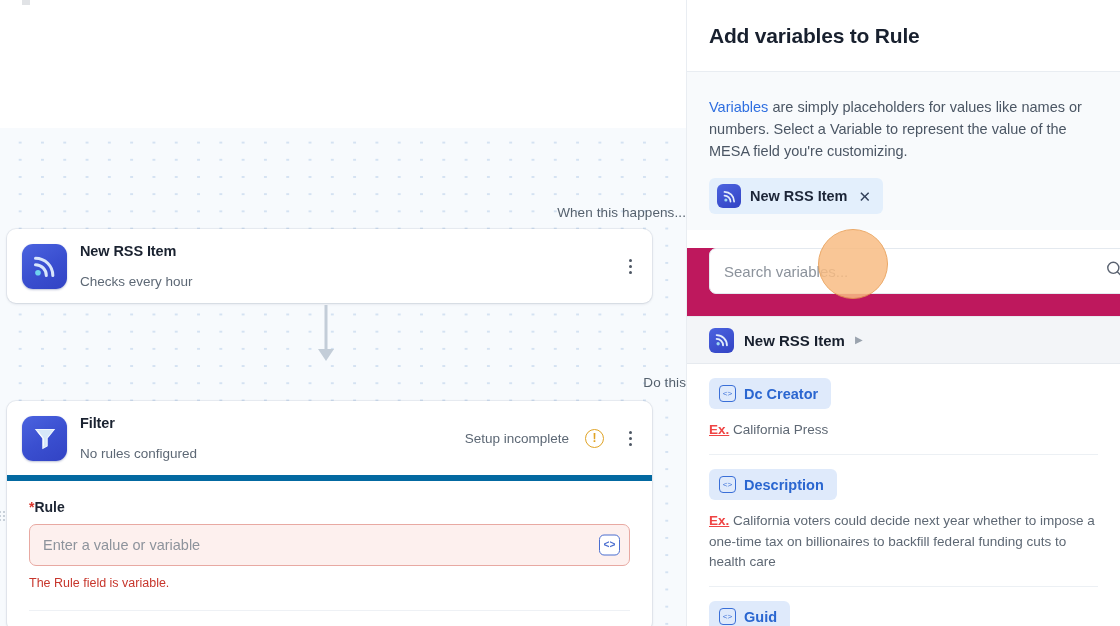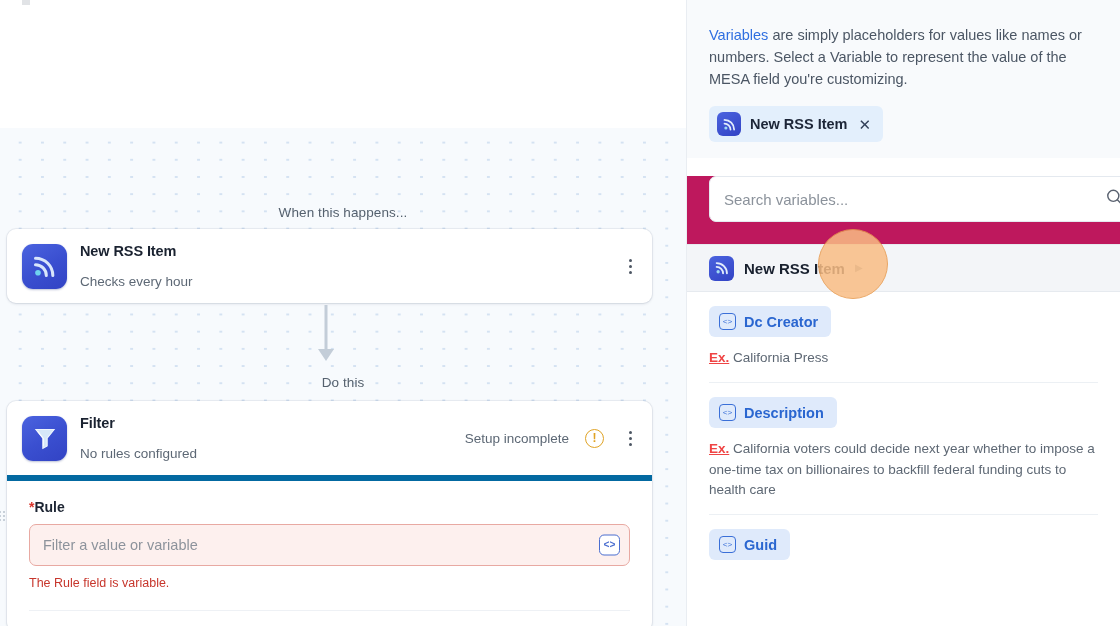--- a/index.html
+++ b/index.html
@@ -22,21 +22,21 @@
     position: absolute; left: 0; top: 128px;
     width: 686px; height: 498px;
     background-color: #f7fafd;
     background-image: radial-gradient(#d4e2f2 1.3px, transparent 1.4px);
     background-size: 22.3px 17.2px;
     background-position: 9px 6px;
   }
   .canvas-label {
     position: absolute;
     width: 100%;
-    text-align: center;
+    text-align: right;
     font-size: 13.5px;
     color: #55616e;
     letter-spacing: .1px;
   }
   #lbl-when { top: 205px; }
   #lbl-do   { top: 375px; }
 
   .node-card {
     position: absolute;
     background: #ffffff;
@@ -303,31 +303,34 @@
               <i></i>
           </div>
         </div>
       </div>
 
       <div class="node-body">
         <div class="field-label">
           <span class="req">*</span><span>Rule</span>
         </div>
         <div class="rule-input">
-          <span class="ph">Filter a value or variable</span>
+          <span class="ph">Enter a value or variable</span>
           <span class="code-btn">&lt;&gt;</span>
         </div>
         <div class="err-text">The Rule field is variable.</div>
         <div class="body-divider"></div>
       </div>
     </div>
   </div>
 
   <div id="panel">
 
+    <div id="panel-header">
+      <div id="panel-title">Add variables to Rule</div>
+    </div>
 
     <div id="panel-intro">
       <div id="intro-text">
         <span class="lnk">Variables</span><span> are simply placeholders for values like names or numbers. Select a Variable to represent the value of the MESA field you're customizing.</span>
       </div>
 
       <div id="chip-row">
         <span class="source-chip">
           <span class="chip-icon">
             <svg width="15" height="15" viewBox="0 0 24 24" aria-hidden="true">

